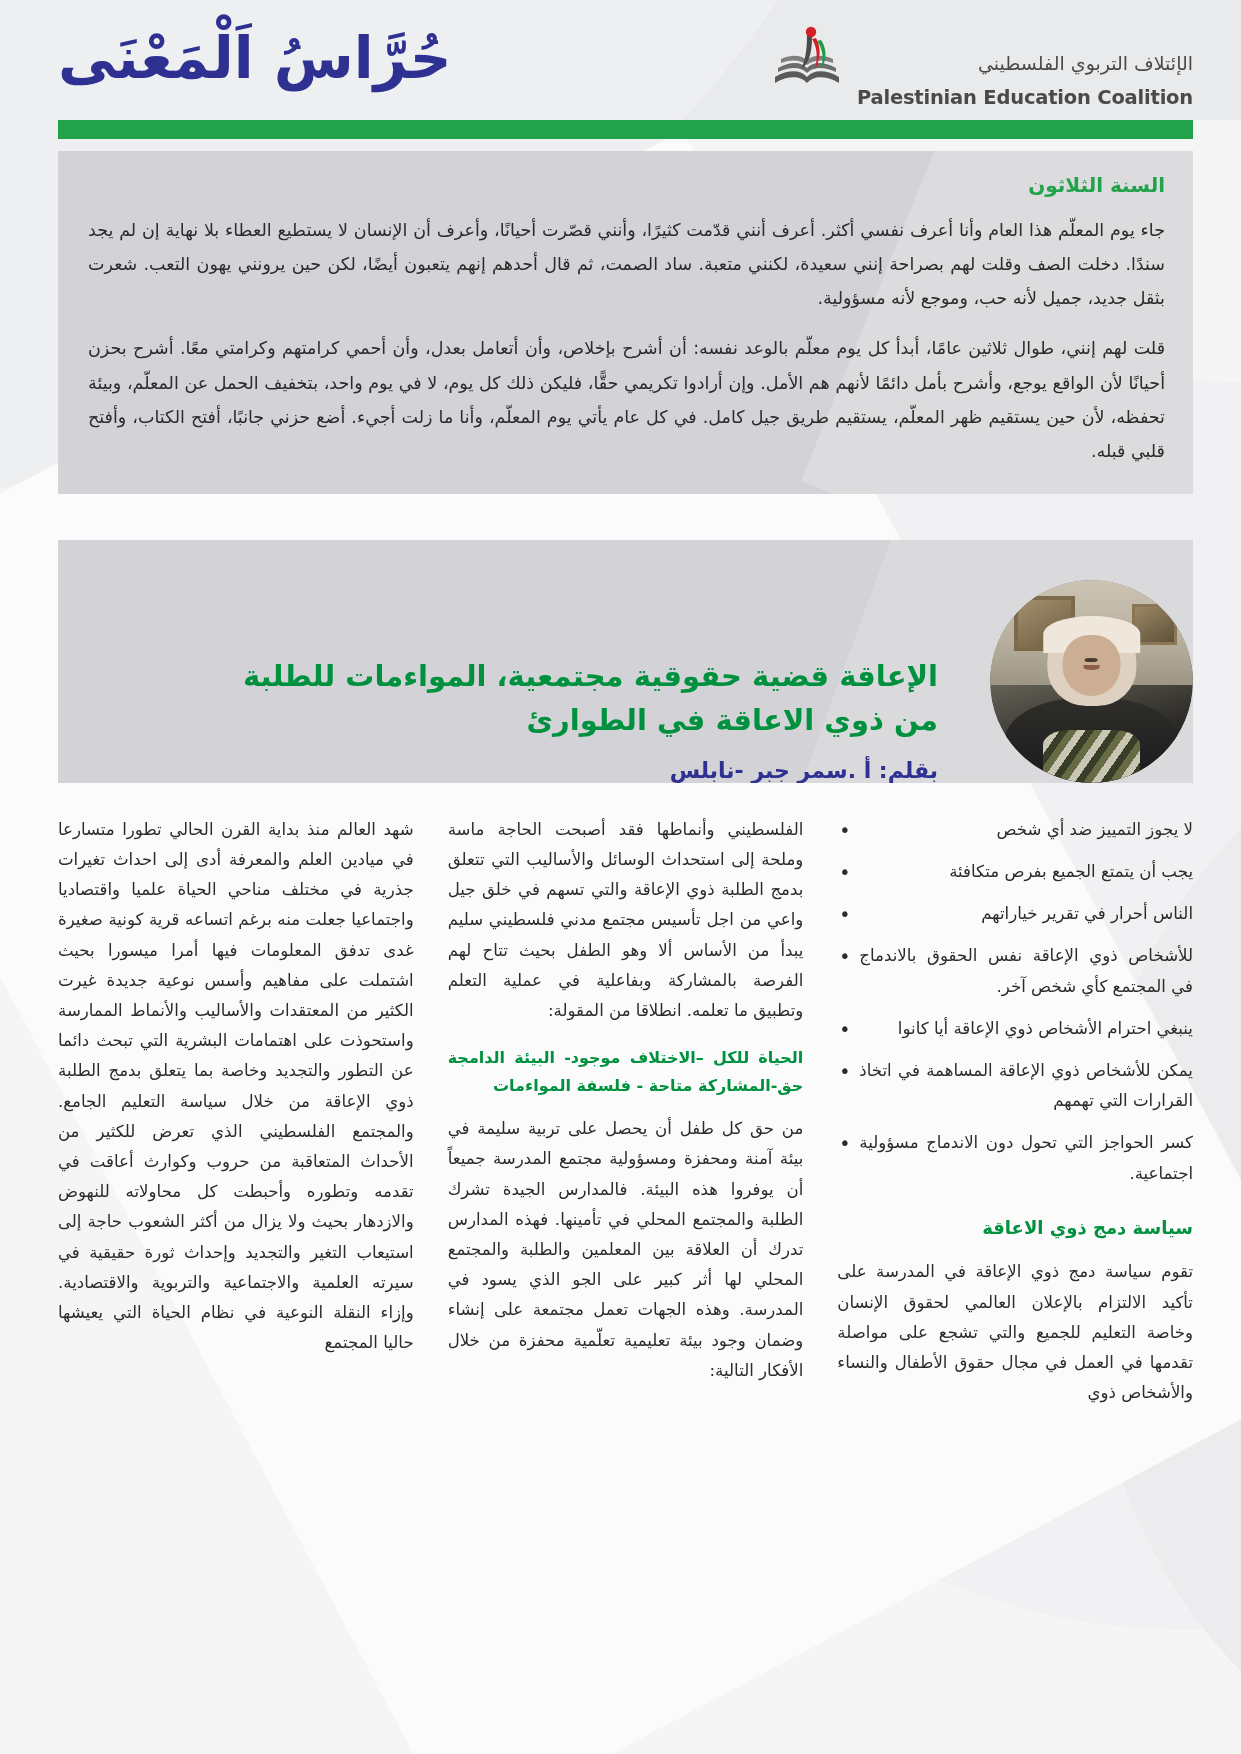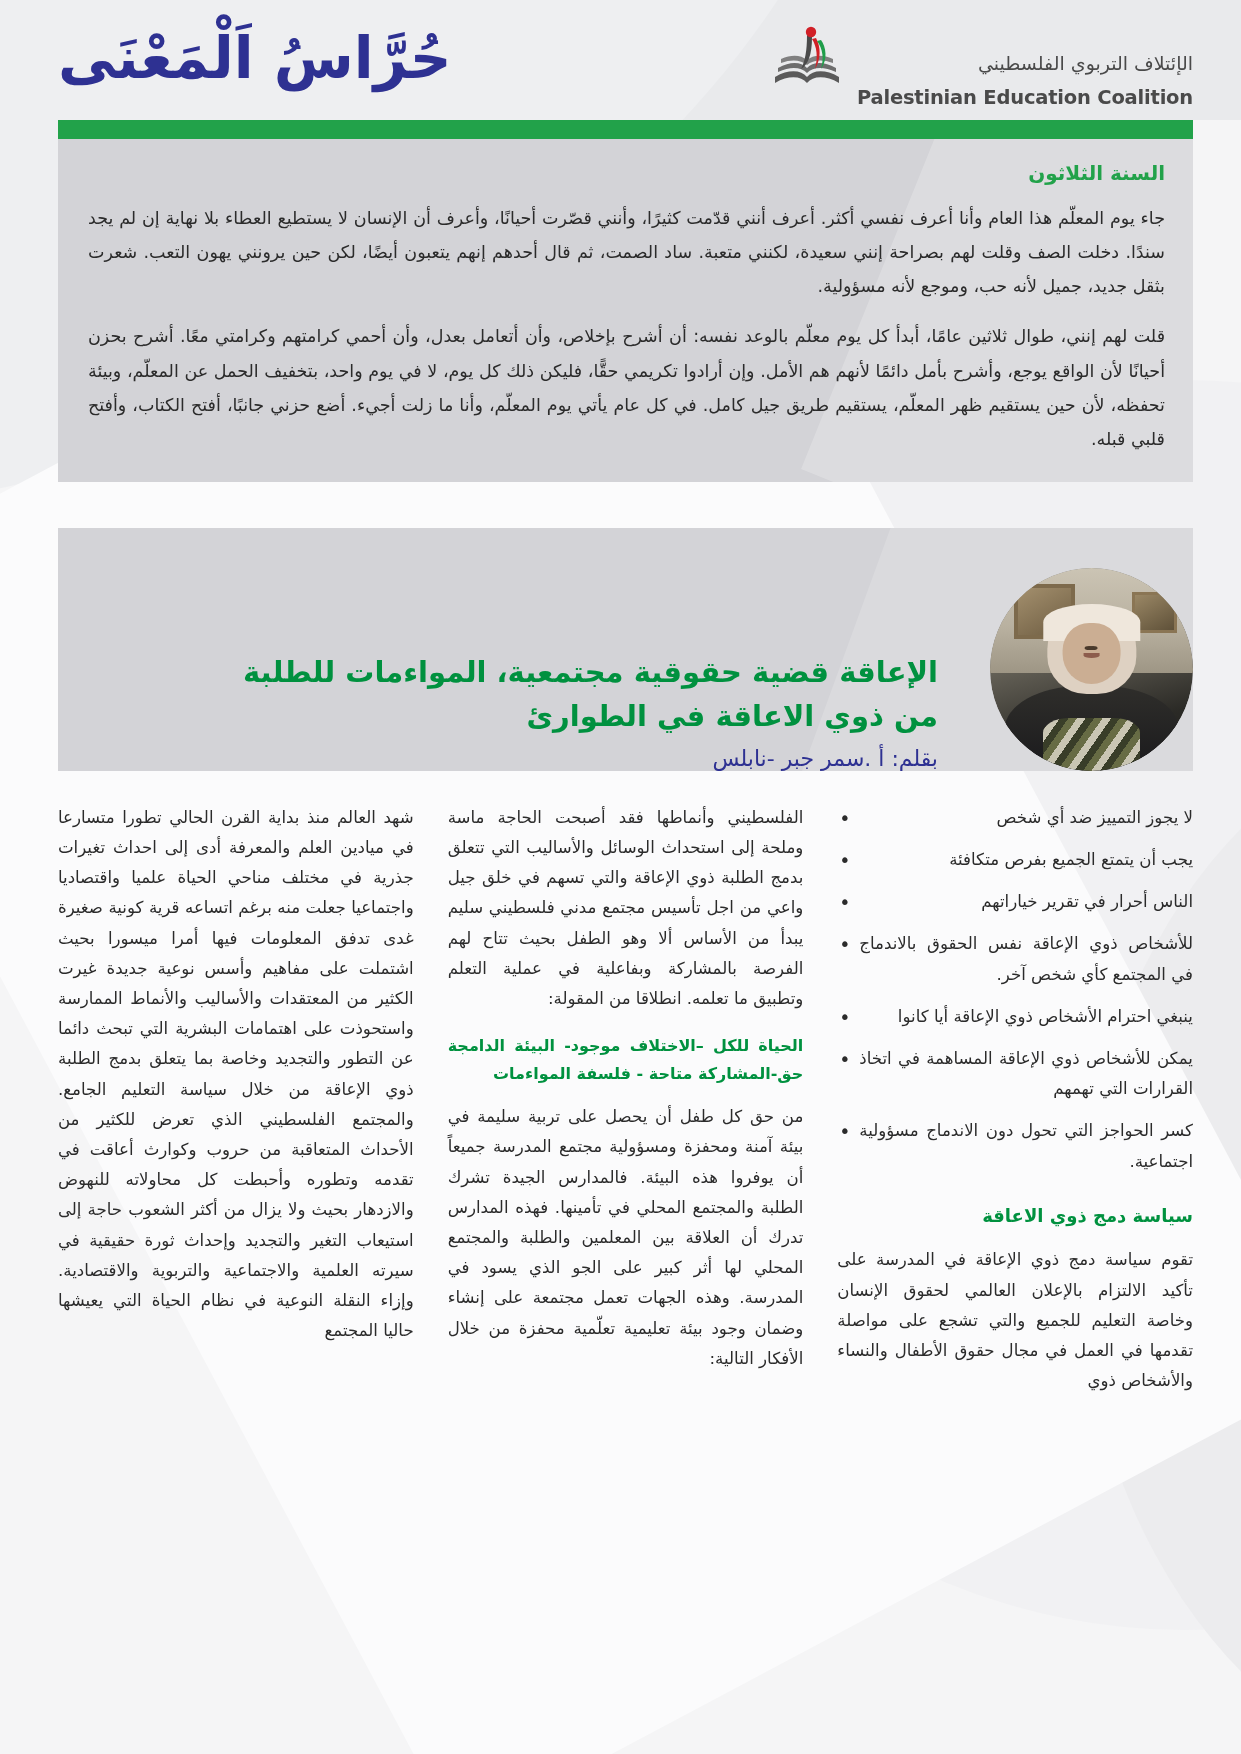--- a/index.html
+++ b/index.html
@@ -126,21 +126,21 @@
     z-index: 5;
     height: 19px;
     background: #22a24a;
     margin: 0 48px 0 58px;
   }
 
   
   .top-panel {
     position: relative;
     z-index: 5;
-    margin: 0 48px 0 58px;
+    margin: 12px 48px 0 58px;
     background: #d3d3d7;
     padding: 22px 28px 26px 30px;
     min-height: 282px;
     overflow: hidden;
   }
   .top-panel::after {
     content: "";
     position: absolute;
     top: -40px; right: -380px;
     width: 700px; height: 520px;
@@ -196,22 +196,22 @@
   }
   .feature-title {
     color: #00913f;
     font-size: 29px;
     font-weight: bold;
     line-height: 1.52;
   }
   .feature-byline {
     color: #2e3192;
     font-size: 22px;
-    font-weight: normal;
-    margin-top: 8px;
+    font-weight: bold;
+    margin-top: 16px;
   }
 
   .author-photo {
     flex: 0 0 auto;
     width: 203px;
     height: 203px;
     border-radius: 50%;
     margin: 0 0 0 14px;
     background: #c9c9cd;
     overflow: hidden;

